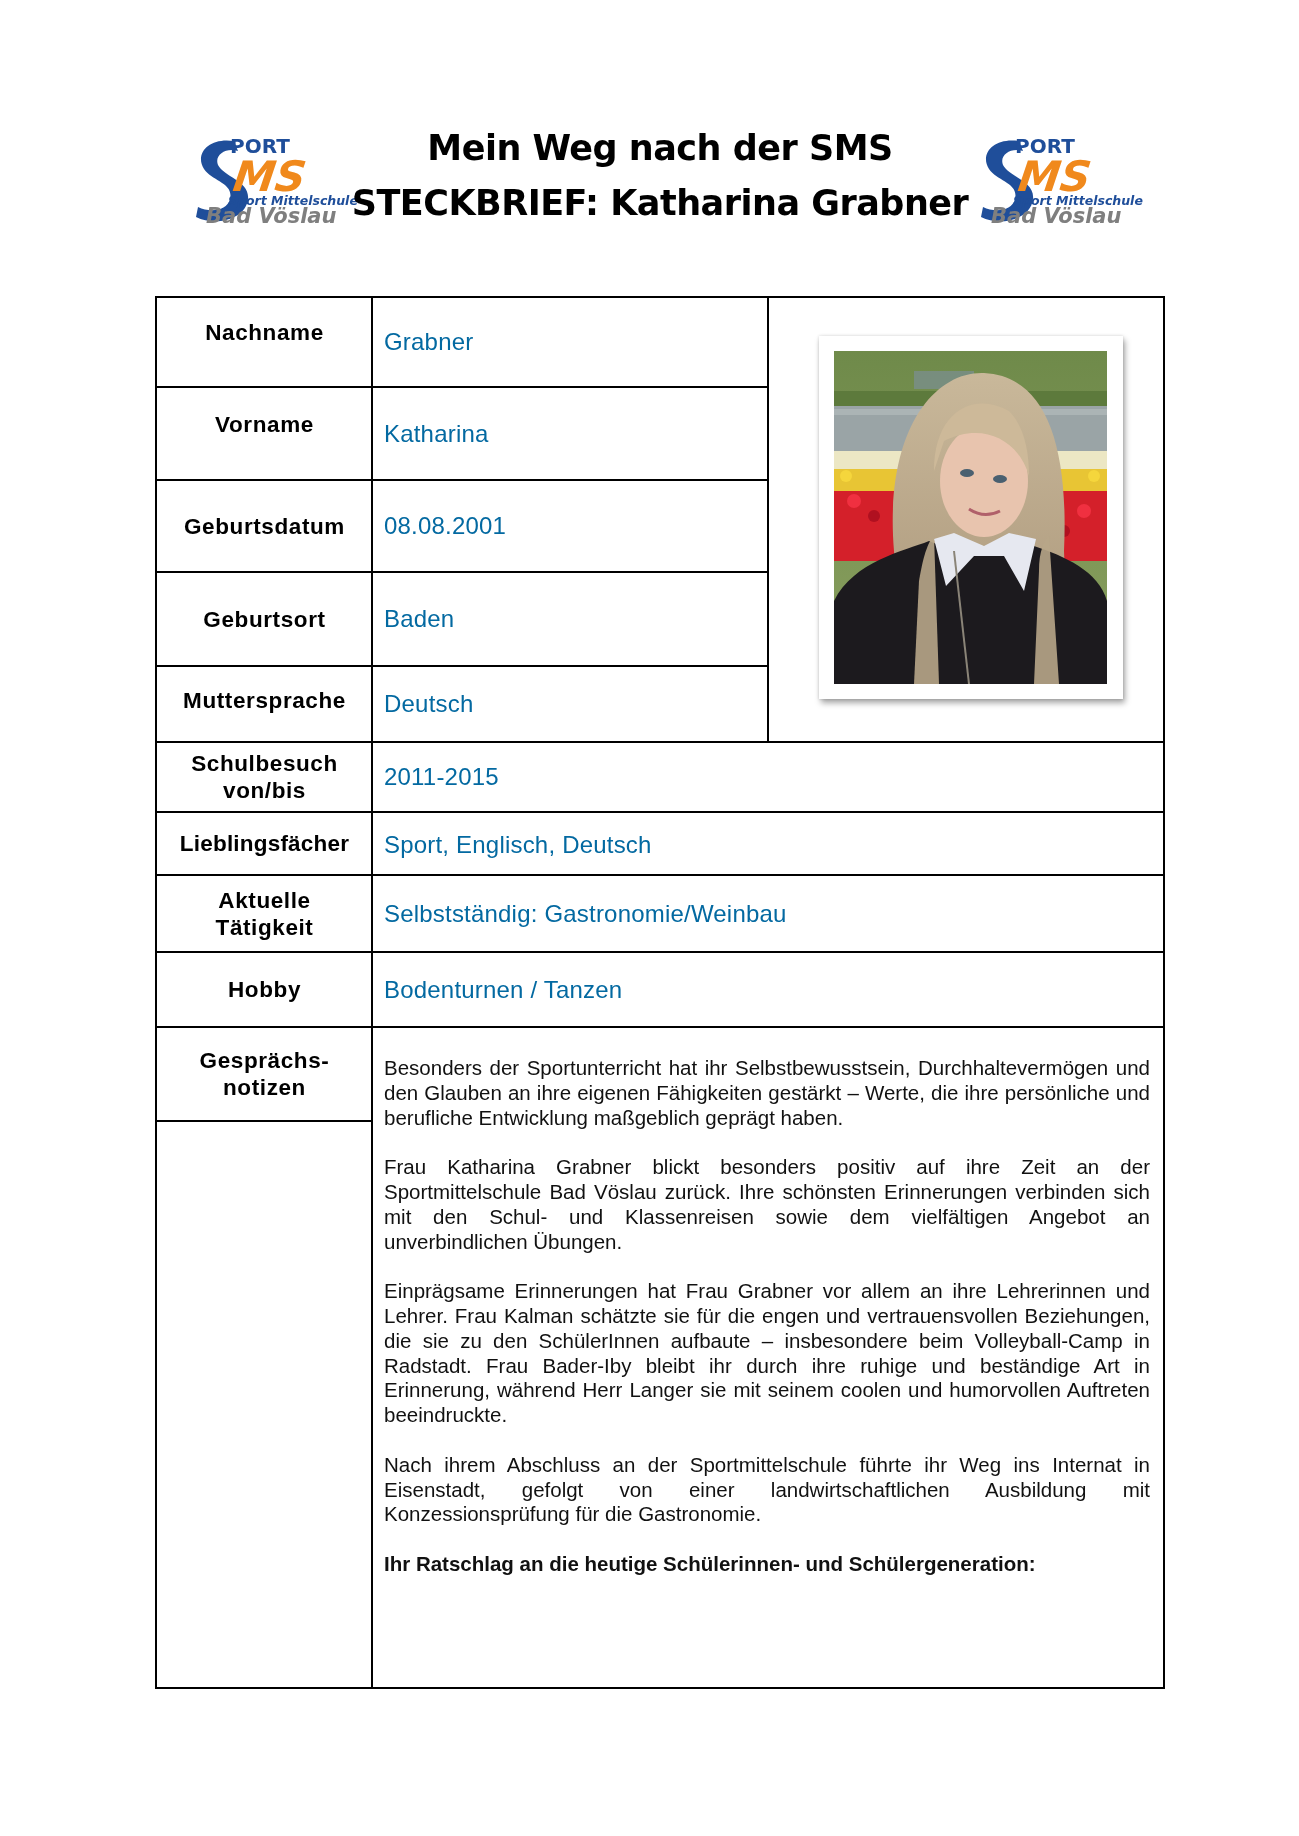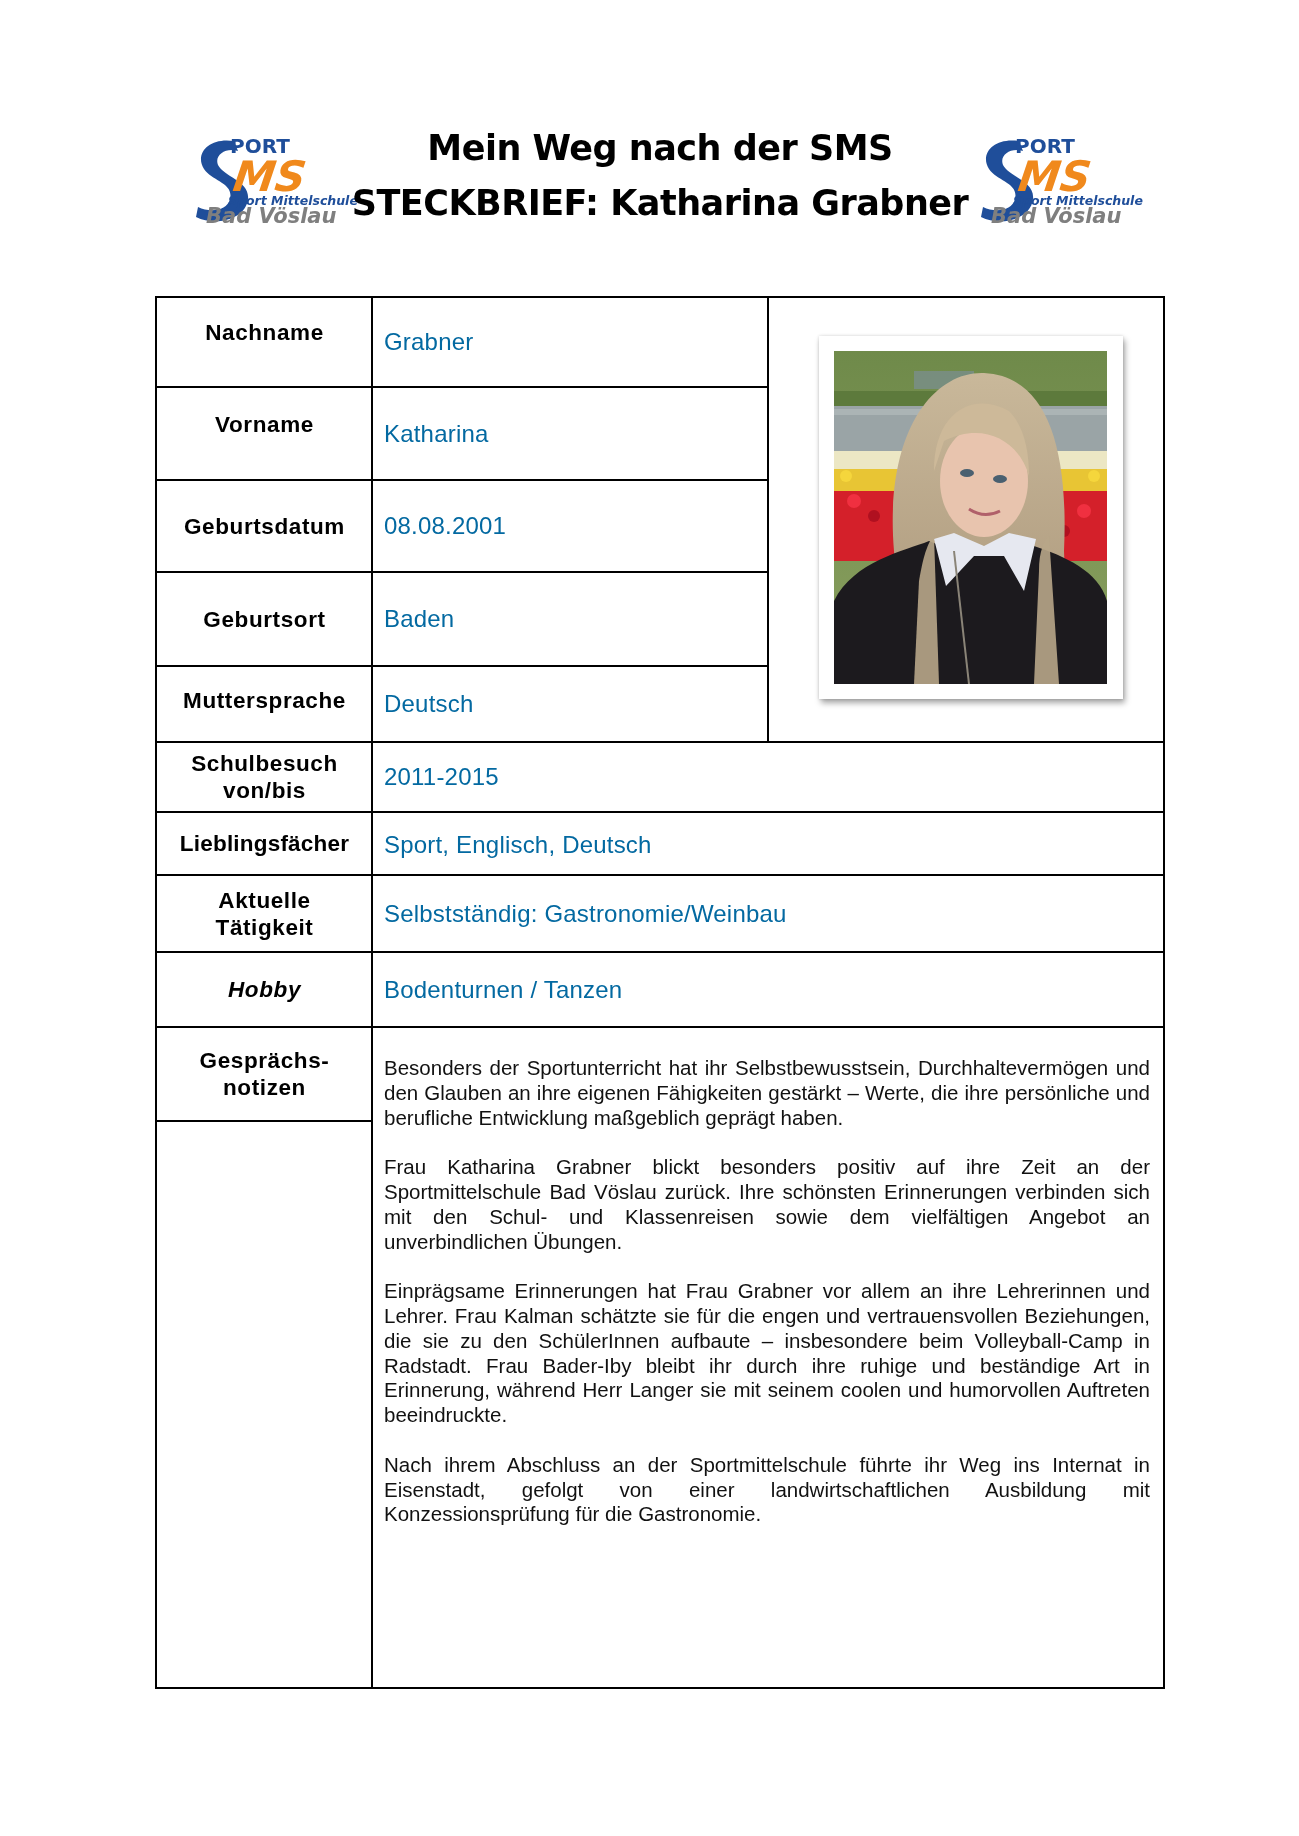--- a/index.html
+++ b/index.html
@@ -86,33 +86,34 @@
 
   <div class="label" style="top:813px;height:61px;letter-spacing:0.2px;">Lieblingsfächer</div>
   <div class="value" style="top:813px;height:63px;">Sport, Englisch, Deutsch</div>
 
   <div class="label" style="top:876px;height:75px;flex-direction:column;">
     <span>Aktuelle</span>
     <span>Tätigkeit</span>
   </div>
   <div class="value" style="top:876px;height:75px;">Selbstständig: Gastronomie/Weinbau</div>
 
-  <div class="label" style="top:953px;height:73px;font-style:italic;">Hobby</div>
+  <div class="label" style="top:953px;height:73px;">Hobby</div>
   <div class="value" style="top:953px;height:73px;">Bodenturnen / Tanzen</div>
 
   <div class="label" style="top:1028px;height:92px;flex-direction:column;">
     <span>Gesprächs-</span>
     <span>notizen</span>
   </div>
 
   <div class="notes">
     <p>Besonders der Sportunterricht hat ihr Selbstbewusstsein, Durchhaltevermögen und den Glauben an ihre eigenen Fähigkeiten gestärkt – Werte, die ihre persönliche und berufliche Entwicklung maßgeblich geprägt haben.</p>
     <p>Frau Katharina Grabner blickt besonders positiv auf ihre Zeit an der Sportmittelschule Bad Vöslau zurück. Ihre schönsten Erinnerungen verbinden sich mit den Schul- und Klassenreisen sowie dem vielfältigen Angebot an unverbindlichen Übungen.</p>
     <p>Einprägsame Erinnerungen hat Frau Grabner vor allem an ihre Lehrerinnen und Lehrer. Frau Kalman schätzte sie für die engen und vertrauensvollen Beziehungen, die sie zu den SchülerInnen aufbaute – insbesondere beim Volleyball-Camp in Radstadt. Frau Bader-Iby bleibt ihr durch ihre ruhige und beständige Art in Erinnerung, während Herr Langer sie mit seinem coolen und humorvollen Auftreten beeindruckte.</p>
     <p>Nach ihrem Abschluss an der Sportmittelschule führte ihr Weg ins Internat in Eisenstadt, gefolgt von einer landwirtschaftlichen Ausbildung mit Konzessionsprüfung für die Gastronomie.</p>
+    <p class="advice-head">Ihr Ratschlag an die heutige Schülerinnen- und Schülergeneration:</p>
   </div>
 
   <div class="photo-frame">
     <div class="photo" title="Portrait photo of Katharina Grabner in front of tulip fields">
       <svg width="273" height="333" viewBox="0 0 273 333">
         <defs>
           <linearGradient id="sky" x1="0" y1="0" x2="0" y2="1">
             <stop offset="0" stop-color="#6f8a4a"></stop>
             <stop offset="1" stop-color="#8aa060"></stop>
           </linearGradient>

